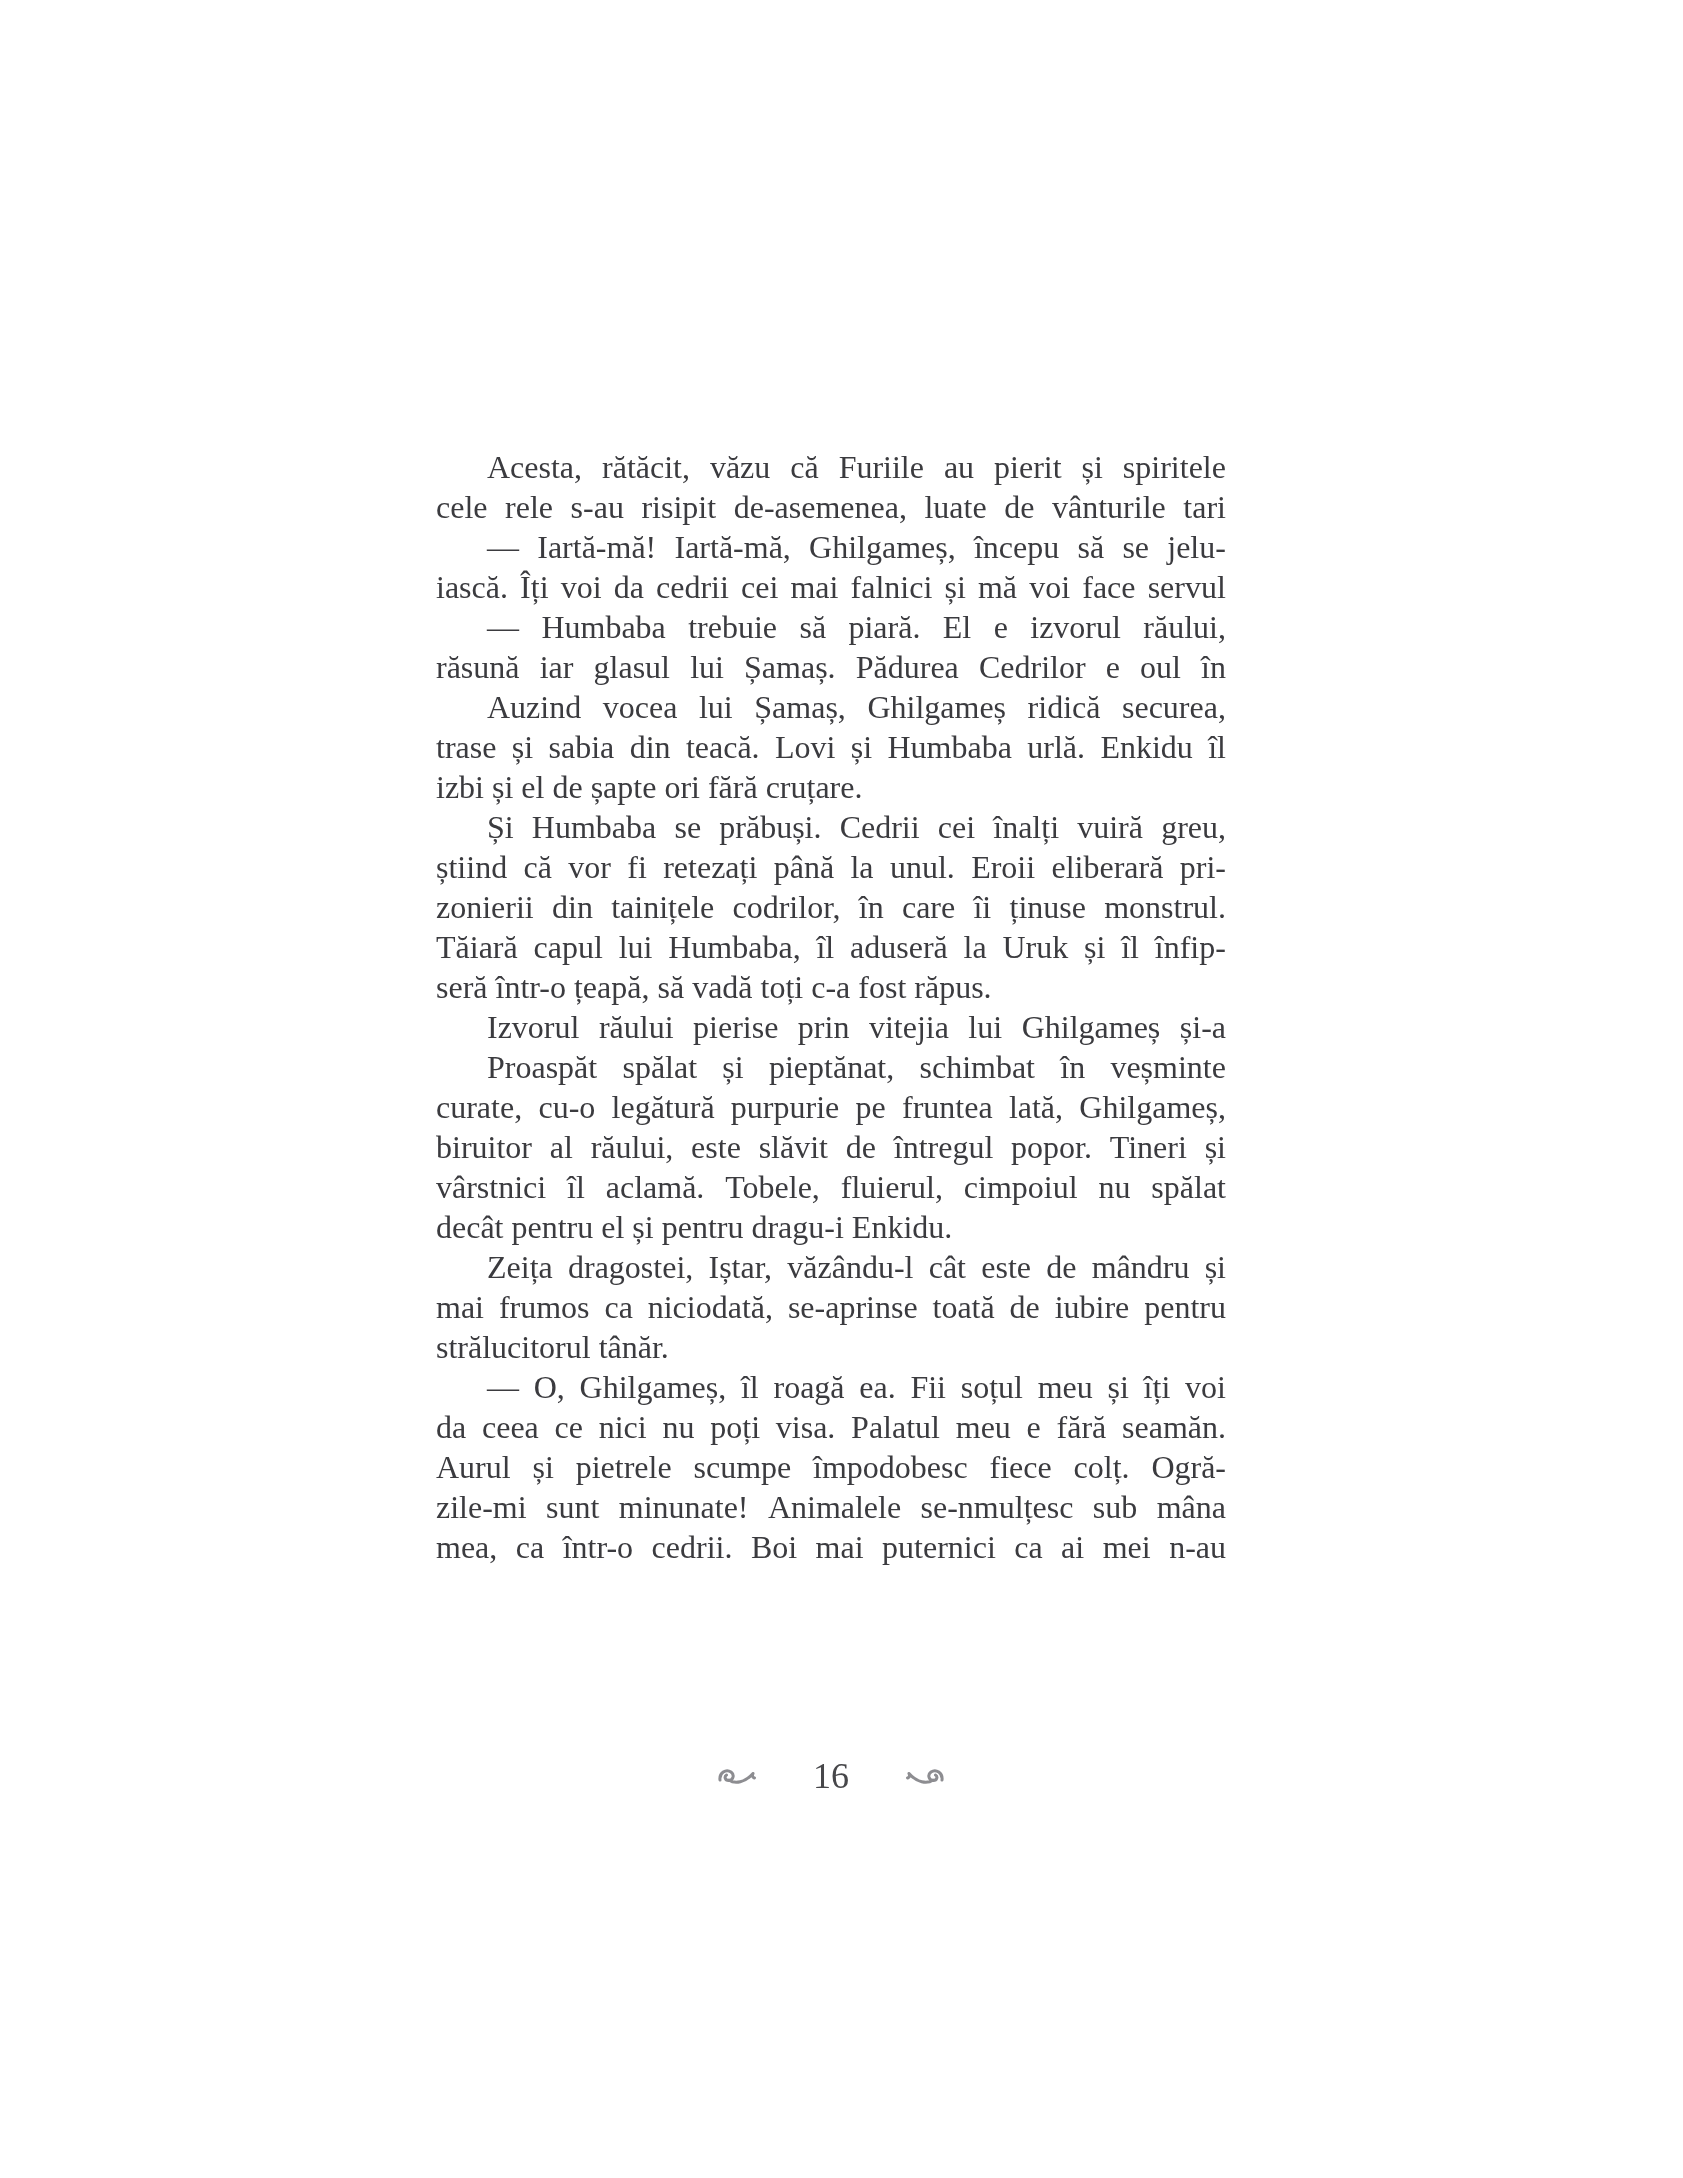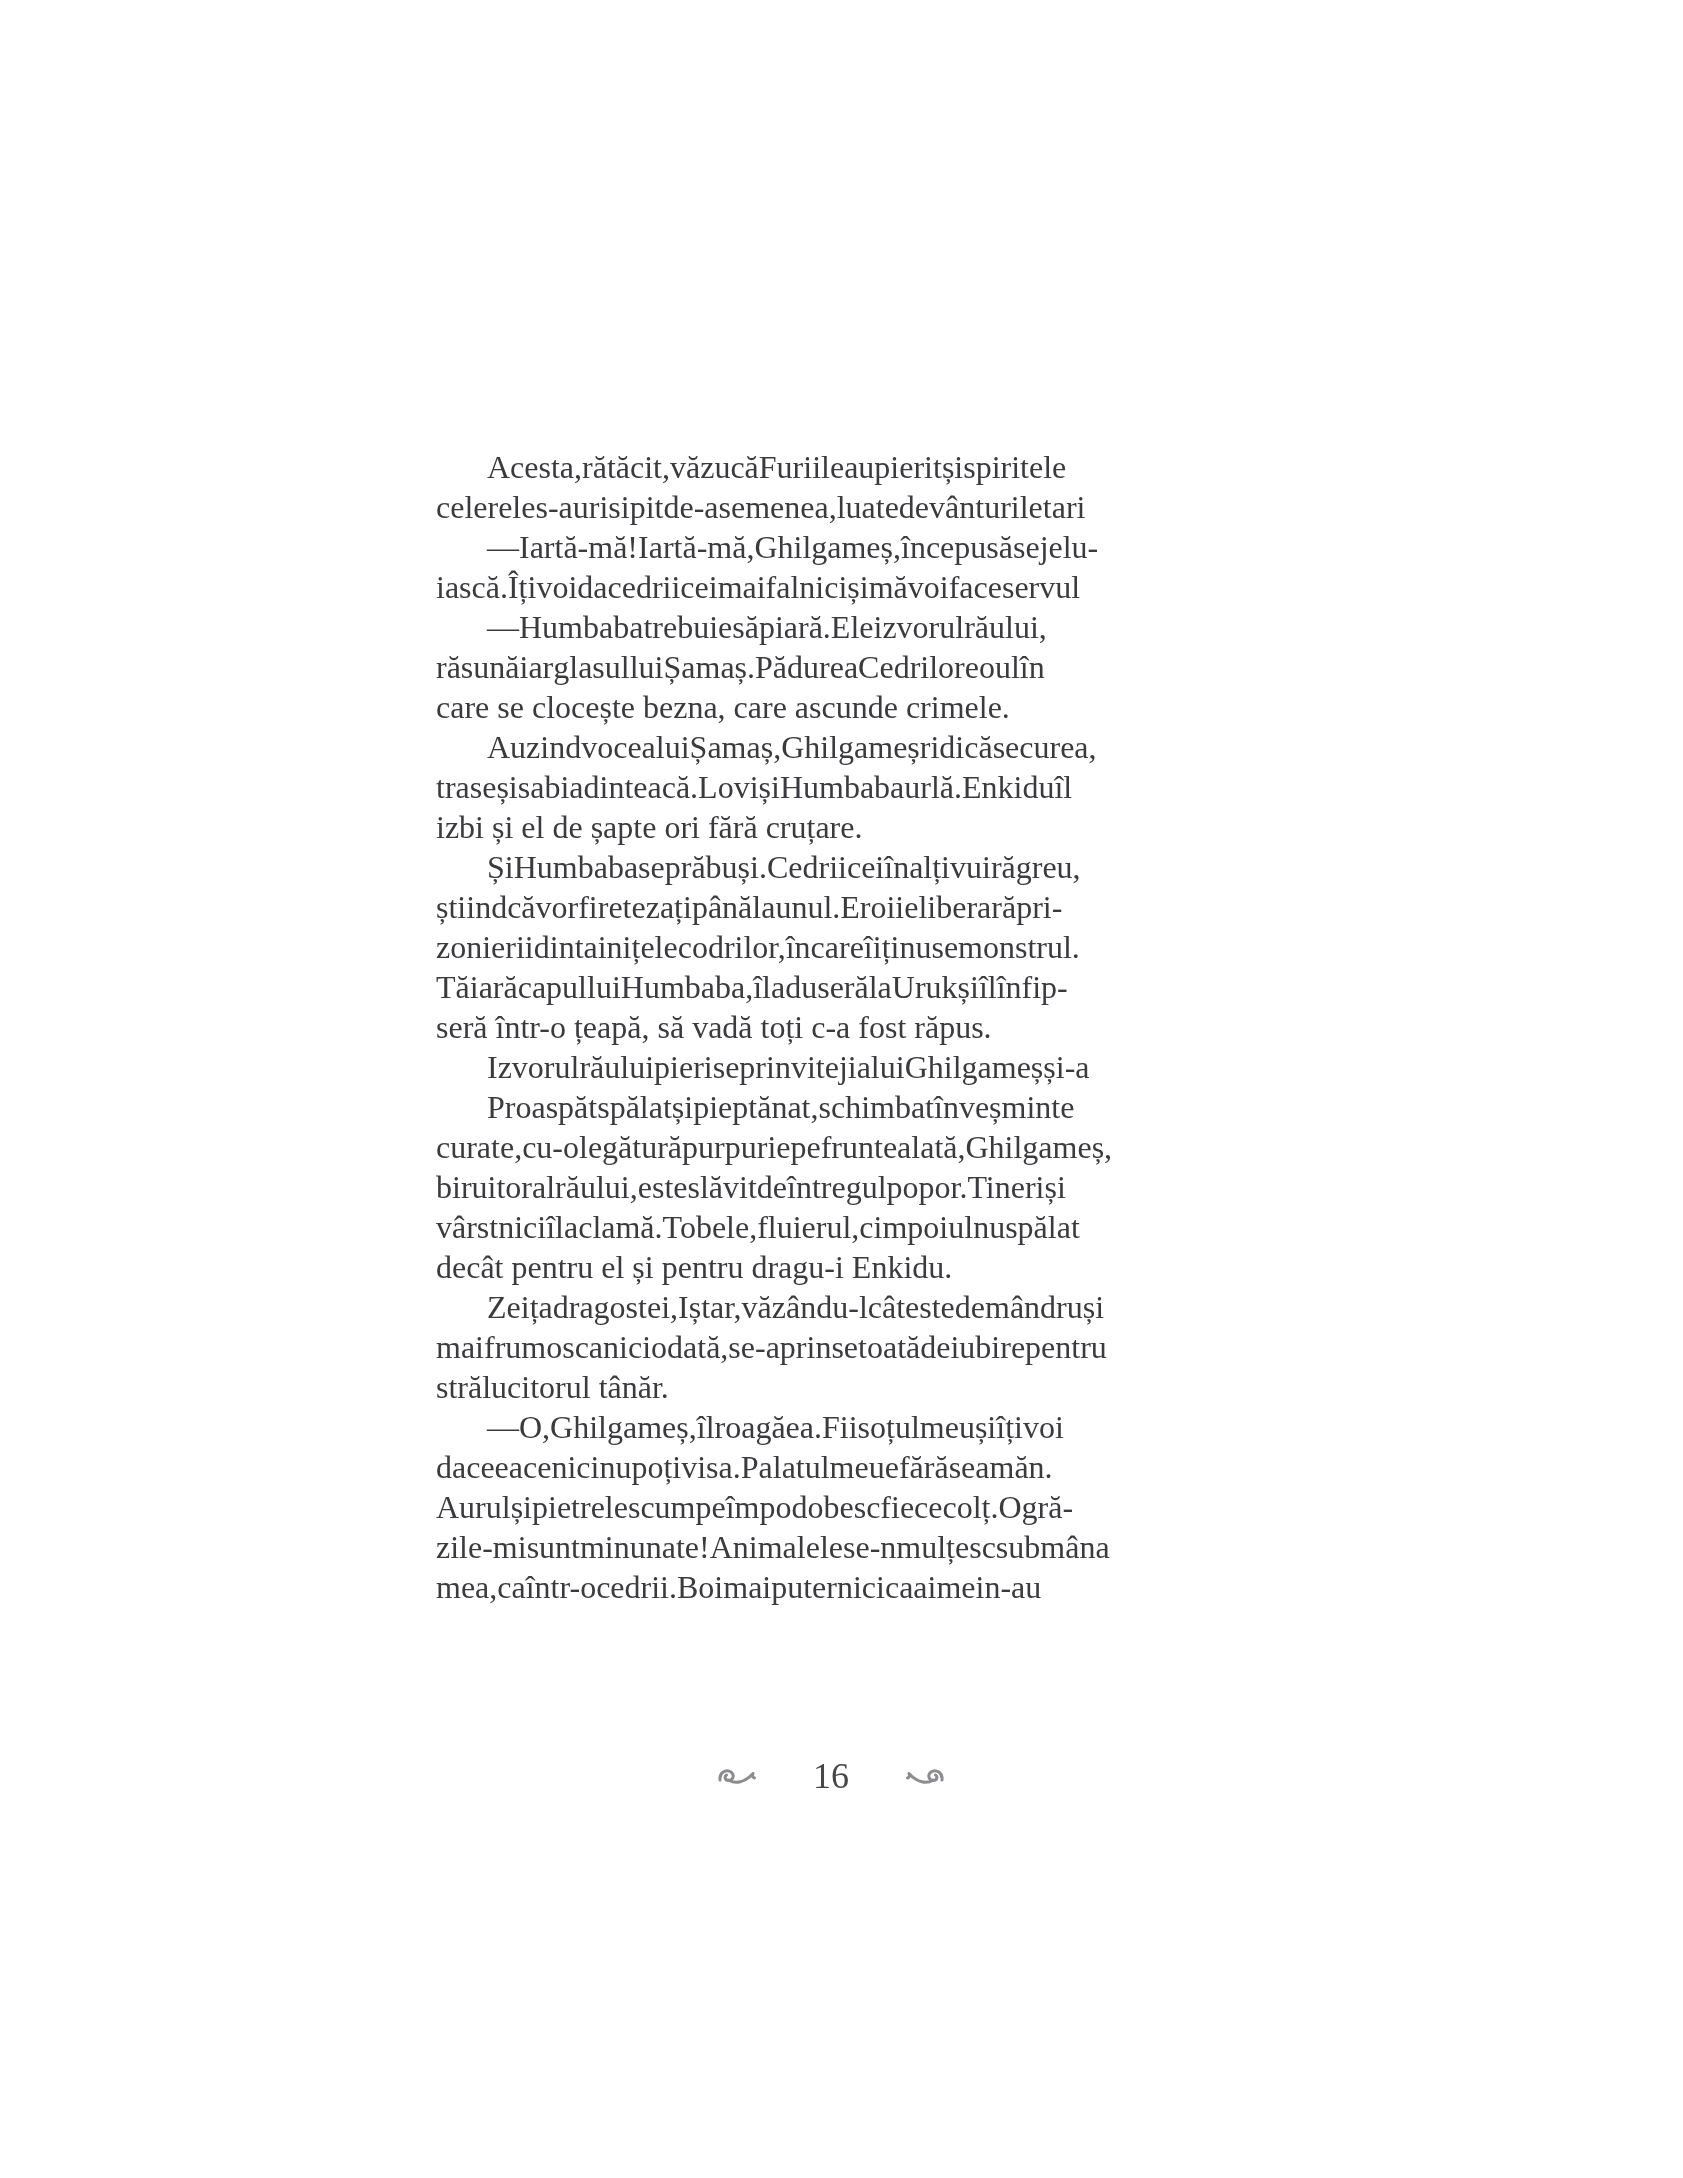--- a/index.html
+++ b/index.html
@@ -11,21 +11,21 @@
     position: relative;
   }
   .text-block {
     position: absolute;
     left: 436px; top: 447px; width: 790px;
     font-size: 32px;
     color: var(--text, #3b3b3f);
   }
   .line { height: 40px; line-height: 40px; white-space: nowrap; }
   .line.indent { padding-left: 51px; }
-  .line.just { display: flex; }
+  .line.just { display: flex; justify-content: space-between; }
   .page-footer {
     position: absolute;
     left: 436px; top: 1752px; width: 790px; height: 48px;
     display: flex; align-items: center; justify-content: center;
     gap: 56px;
   }
   .page-number {
     font-size: 36px; line-height: 1;
     color: var(--number, #47474a);
   }
@@ -106,21 +106,20 @@
       <span>iar</span>
       <span>glasul</span>
       <span>lui</span>
       <span>Șamaș.</span>
       <span>Pădurea</span>
       <span>Cedrilor</span>
       <span>e</span>
       <span>oul</span>
       <span>în</span>
     </div>
-    <div class="line">care se clocește bezna, care ascunde crimele.</div>
     <div class="line indent just">
       <span>Auzind</span>
       <span>vocea</span>
       <span>lui</span>
       <span>Șamaș,</span>
       <span>Ghilgameș</span>
       <span>ridică</span>
       <span>securea,</span>
     </div>
     <div class="line just">

